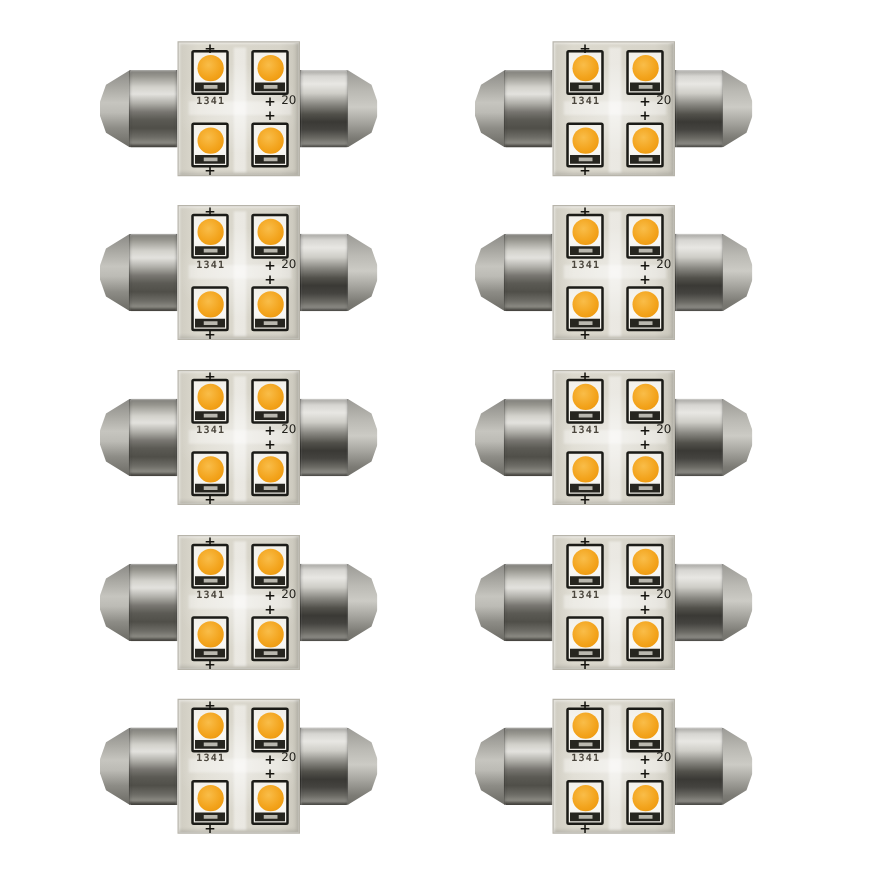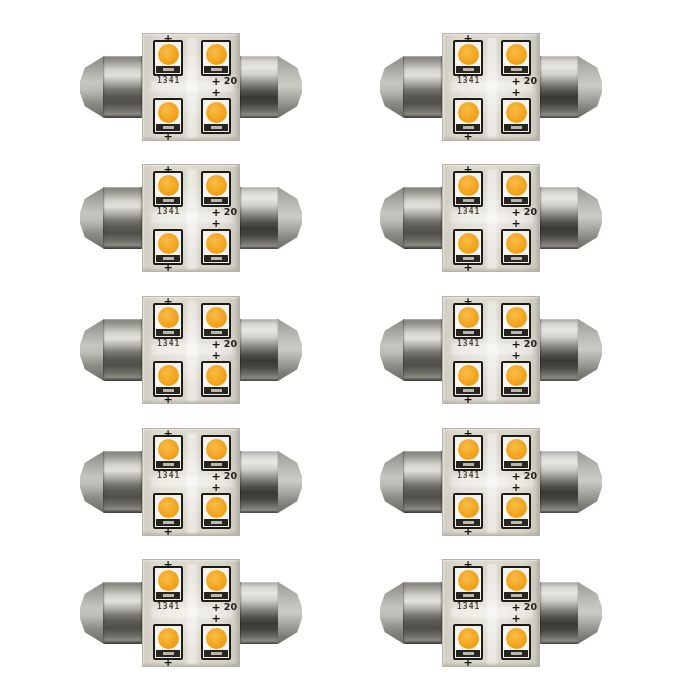--- a/index.html
+++ b/index.html
@@ -122,21 +122,21 @@
   .plus-br { left: 67px; top: 53px; }
   .code-left {
     left: 2px; top: 43px;
     font-family: "DejaVu Sans Mono", monospace;
     font-size: 8px; font-weight: bold; letter-spacing: 1px;
     color: #4a453c;
     margin-left: 12px;
   }
   .code-right {
     right: 2px; top: 42px;
-    font-size: 9.5px; font-weight: bold; color: #23221d;
+    font-size: 9.5px; font-weight: normal; color: #23221d;
   }
 </style>
 </head>
 <body>
 
 <div class="stage">
     <div class="bulb r0 c0">
     <div class="cap cap-left">
       <div class="cone cone-left"></div>
       <div class="barrel barrel-left"></div>

